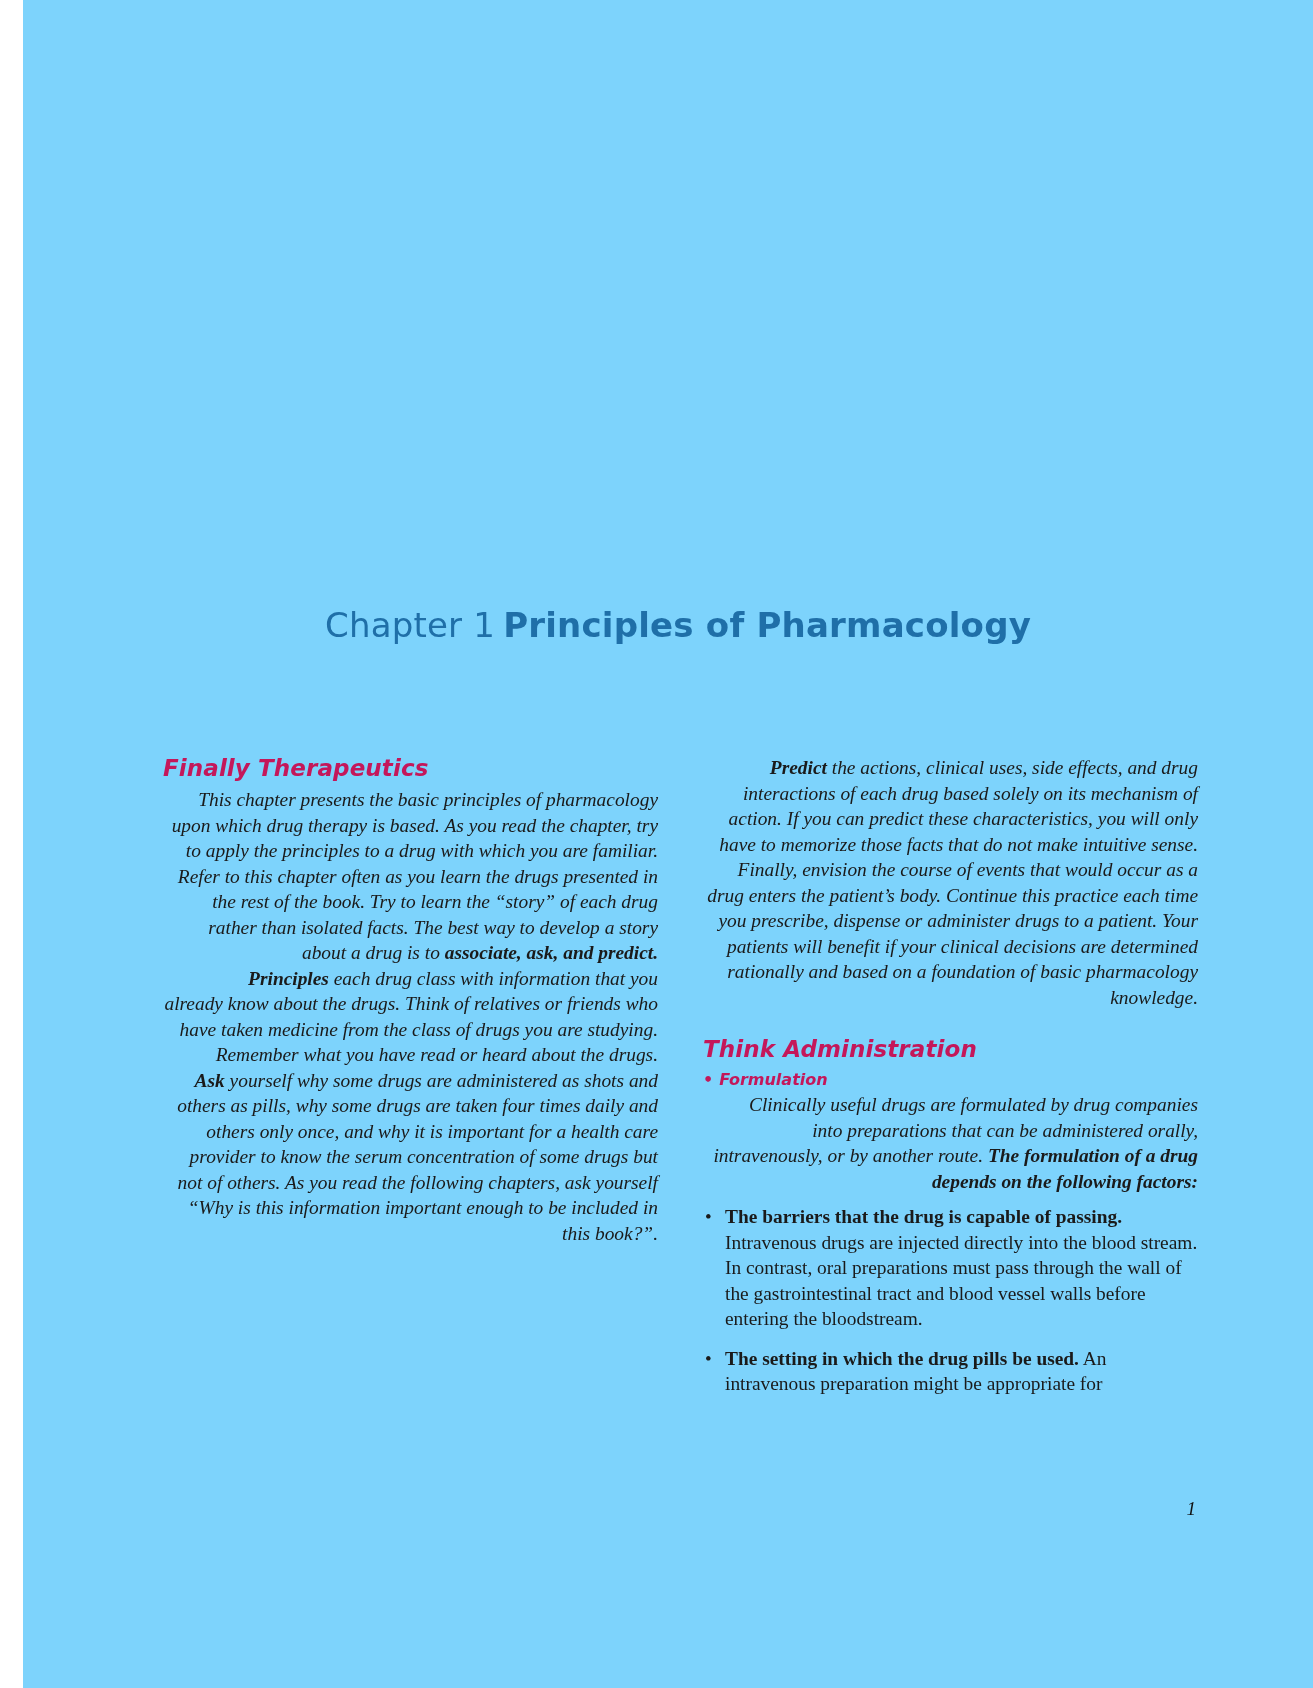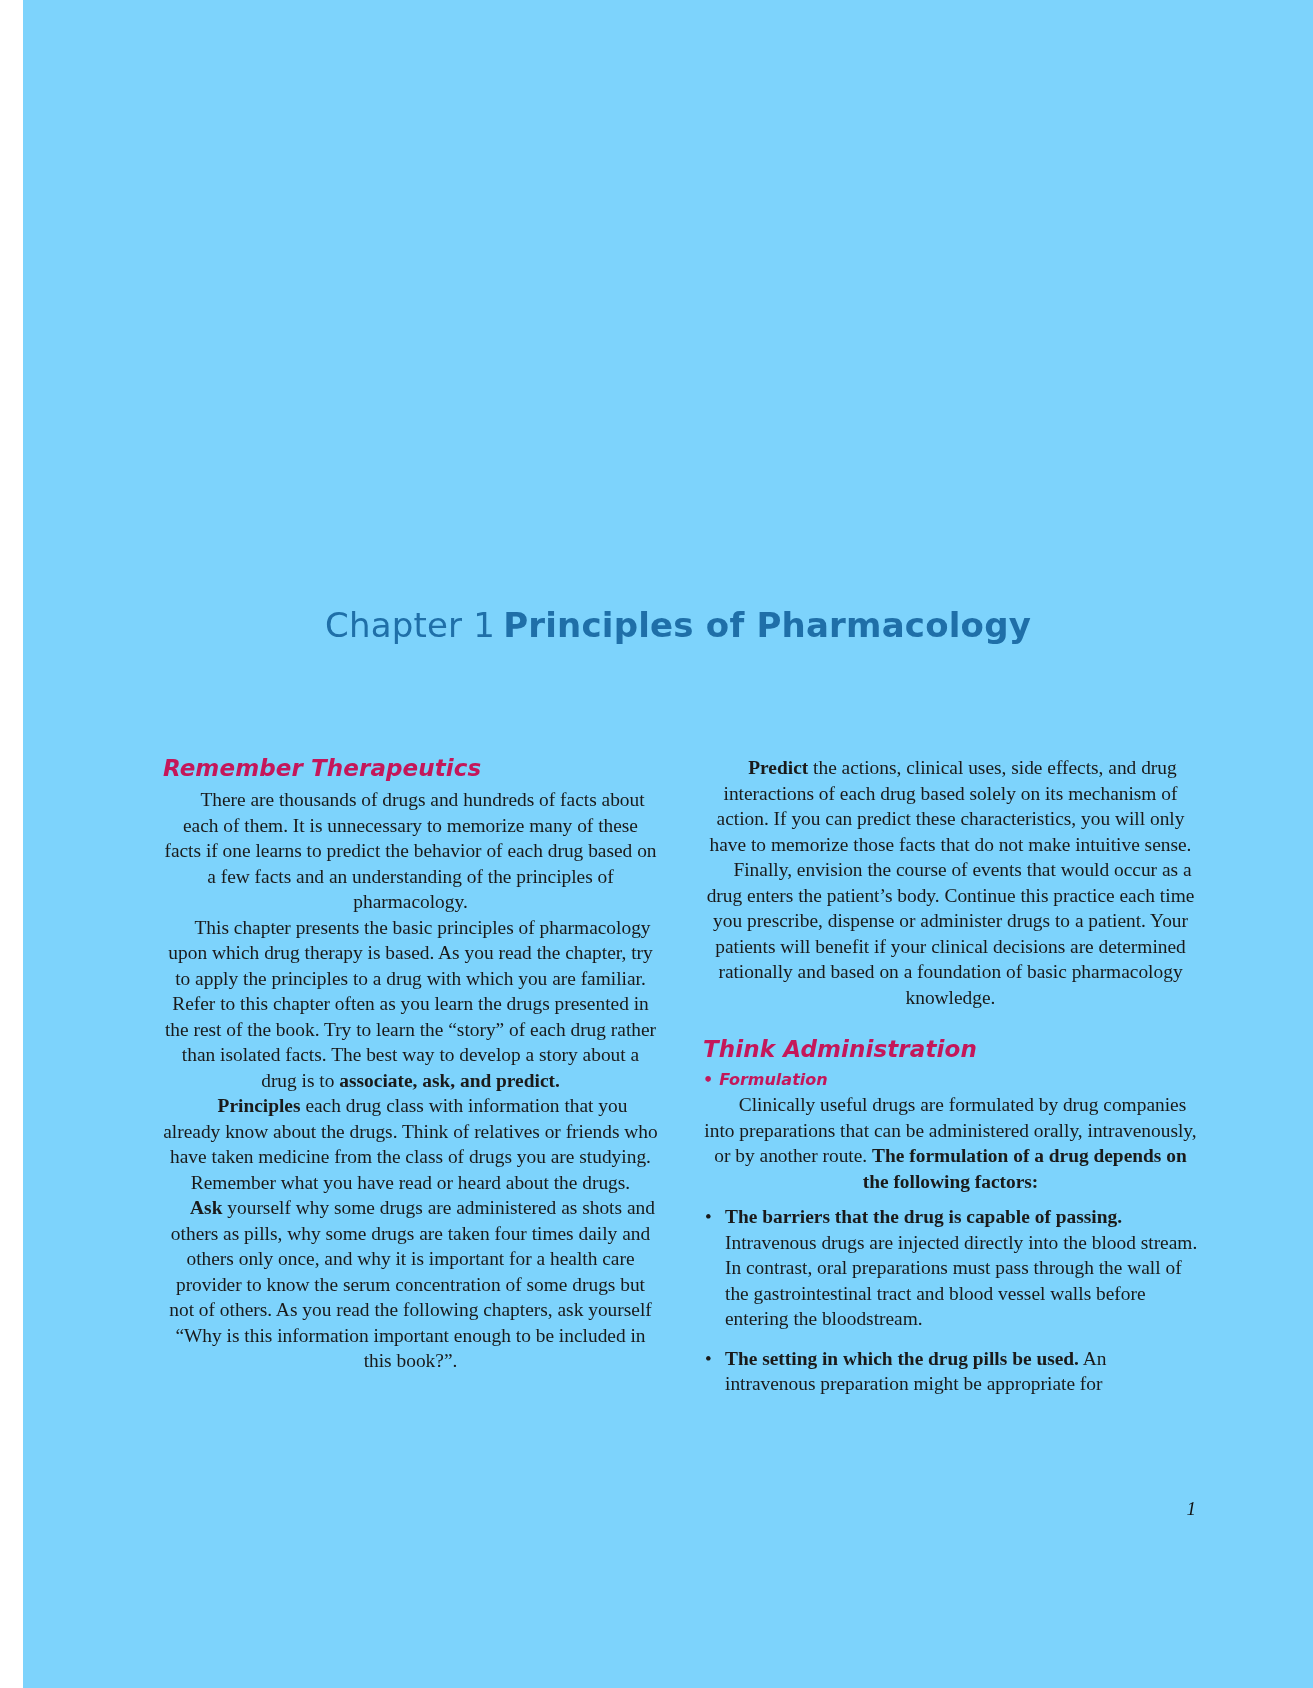--- a/index.html
+++ b/index.html
@@ -74,22 +74,23 @@
     margin: 8px 0 3px 0;
   }
   h3.sub-head .bullet {
     font-style: normal;
     margin-right: 6px;
   }
   p.body {
     font-size: 19.4px;
     line-height: 25.5px;
     margin: 0;
-    text-align: center;
+    text-align: right;
     hyphens: none;
+    font-style: italic;
   }
   p.indent {
     text-indent: 24px;
   }
   p.body b, span.bold {
     font-weight: 700;
   }
   ul.bullets {
     list-style: none;
     margin: 10px 0 0 0;
@@ -125,23 +126,22 @@
 
 <div class="page">
 
   <div class="chapter-title">
     <span class="chapter-label">Chapter 1</span><span class="chapter-name">Principles of Pharmacology</span>
   </div>
 
   <div class="columns">
 
     <div class="col col-left">
-      <h2 class="section-head">Remember Therapeutics</h2>
+      <h2 class="section-head">Finally Therapeutics</h2>
 
-      <p class="body indent">There are thousands of drugs and hundreds of facts about each of them. It is unnecessary to memorize many of these facts if one learns to predict the behavior of each drug based on a few facts and an understanding of the principles of pharmacology.</p>
 
       <p class="body indent"><span>This chapter presents the basic principles of pharmacology upon which drug therapy is based. As you read the chapter, try to apply the principles to a drug with which you are familiar. Refer to this chapter often as you learn the drugs presented in the rest of the book. Try to learn the “story” of each drug rather than isolated facts. The best way to develop a story about a drug is to </span><span class="bold">associate, ask, and predict.</span></p>
 
       <p class="body indent"><span class="bold">Principles</span><span> each drug class with information that you already know about the drugs. Think of relatives or friends who have taken medicine from the class of drugs you are studying. Remember what you have read or heard about the drugs.</span></p>
 
       <p class="body indent"><span class="bold">Ask</span><span> yourself why some drugs are administered as shots and others as pills, why some drugs are taken four times daily and others only once, and why it is important for a health care provider to know the serum concentration of some drugs but not of others. As you read the following chapters, ask yourself “Why is this information important enough to be included in this book?”.</span></p>
     </div>
 
     <div class="col col-right">
       <p class="body indent"><span class="bold">Predict</span><span> the actions, clinical uses, side effects, and drug interactions of each drug based solely on its mechanism of action. If you can predict these characteristics, you will only have to memorize those facts that do not make intuitive sense.</span></p>

